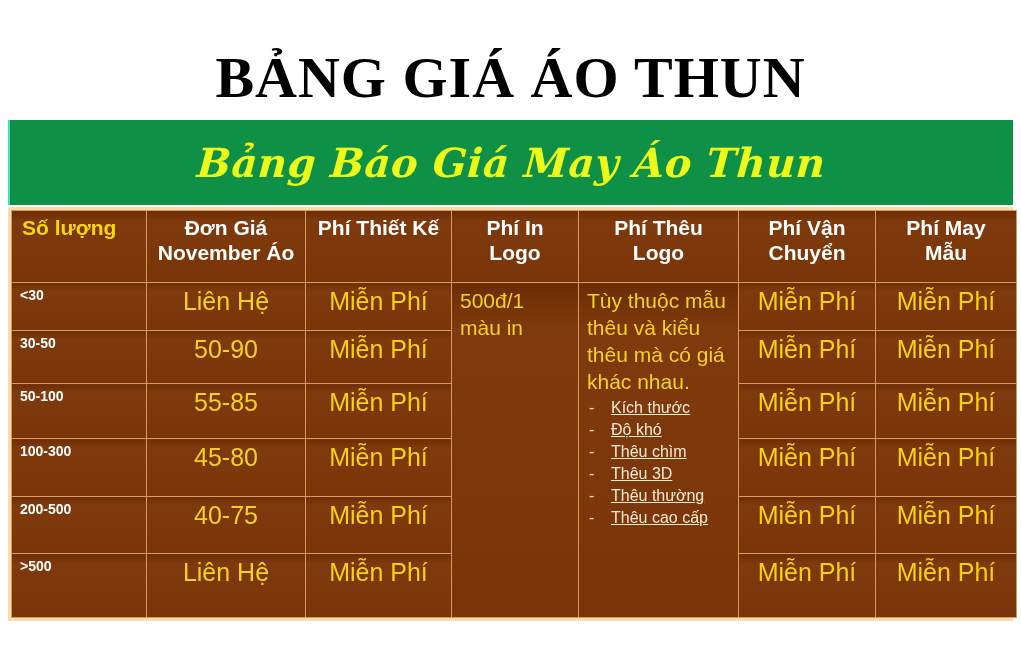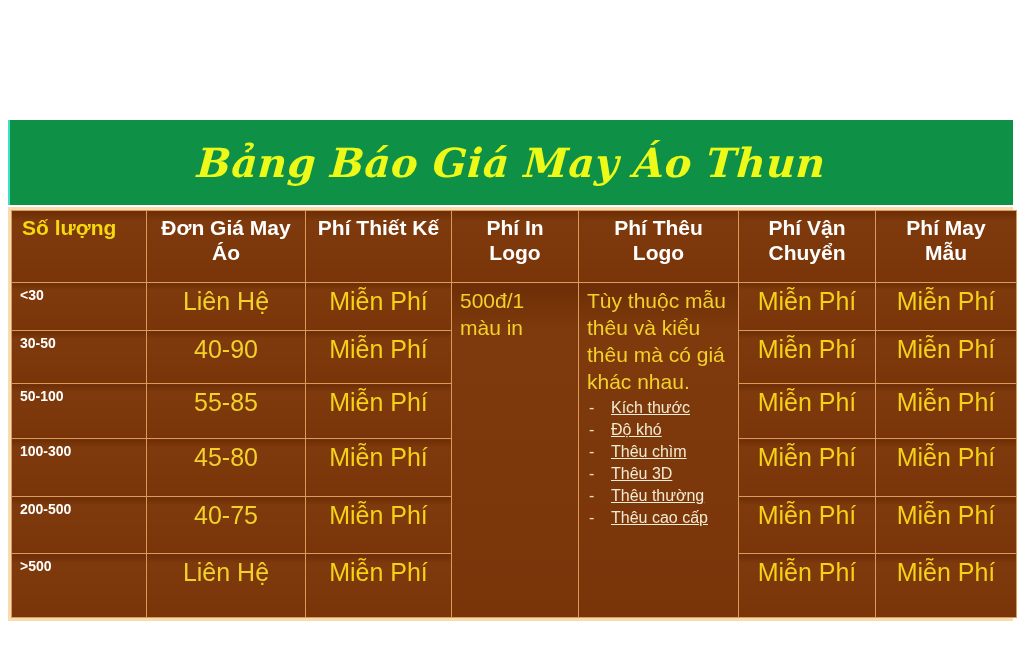--- a/index.html
+++ b/index.html
@@ -139,40 +139,41 @@
   .h-r3{height:55px}
   .h-r4{height:58px}
   .h-r5{height:57px}
   .h-r6{height:64px}
 </style>
 </head>
 <body>
 
 <div class="page">
 
+  <div class="main-title">BẢNG GIÁ ÁO THUN</div>
 
   <div class="banner">
     <div class="banner-text">Bảng Báo Giá May Áo Thun</div>
   </div>
 
   <div class="table-wrap">
     <table class="price">
       <colgroup>
         <col class="c0">
           <col class="c1">
           <col class="c2">
           <col class="c3">
           <col class="c4">
           <col class="c5">
           <col class="c6">
       </colgroup>
       <thead>
         <tr>
           <th class="qty">Số lượng</th>
-          <th>Đơn Giá May Áo</th>
+          <th>Đơn Giá November Áo</th>
           <th>Phí Thiết Kế</th>
           <th>Phí In Logo</th>
           <th>Phí Thêu Logo</th>
           <th>Phí Vận Chuyển</th>
           <th>Phí May Mẫu</th>
         </tr>
       </thead>
       <tbody>
 
         <tr class="h-r1">
@@ -211,21 +212,21 @@
                 </li>
             </ul>
           </td>
 
           <td class="val free">Miễn Phí</td>
           <td class="val free">Miễn Phí</td>
         </tr>
 
         <tr class="h-r2">
           <td class="qty">30-50</td>
-          <td class="val">40-90</td>
+          <td class="val">50-90</td>
           <td class="val free">Miễn Phí</td>
           <td class="val free">Miễn Phí</td>
           <td class="val free">Miễn Phí</td>
         </tr>
 
         <tr class="h-r3">
           <td class="qty">50-100</td>
           <td class="val">55-85</td>
           <td class="val free">Miễn Phí</td>
           <td class="val free">Miễn Phí</td>

